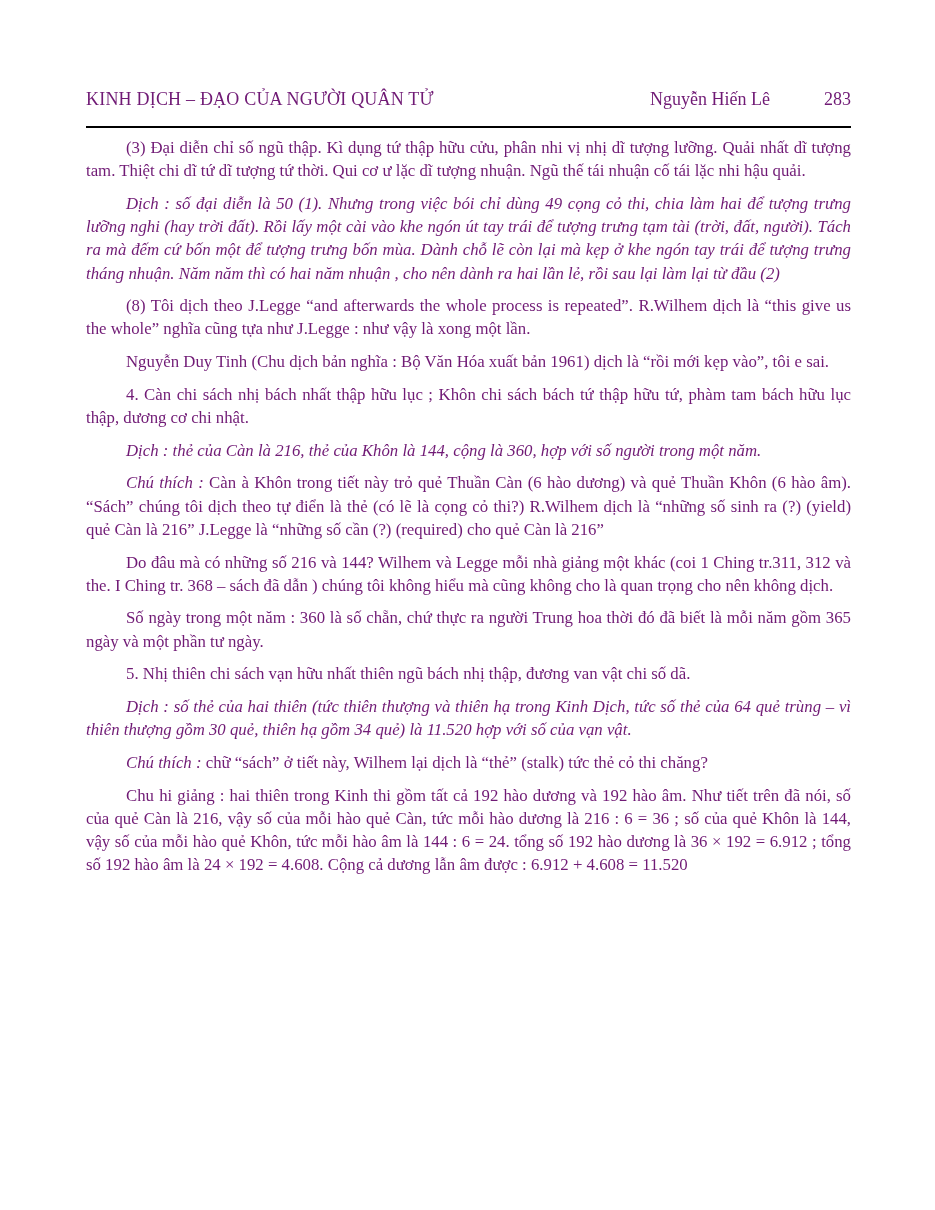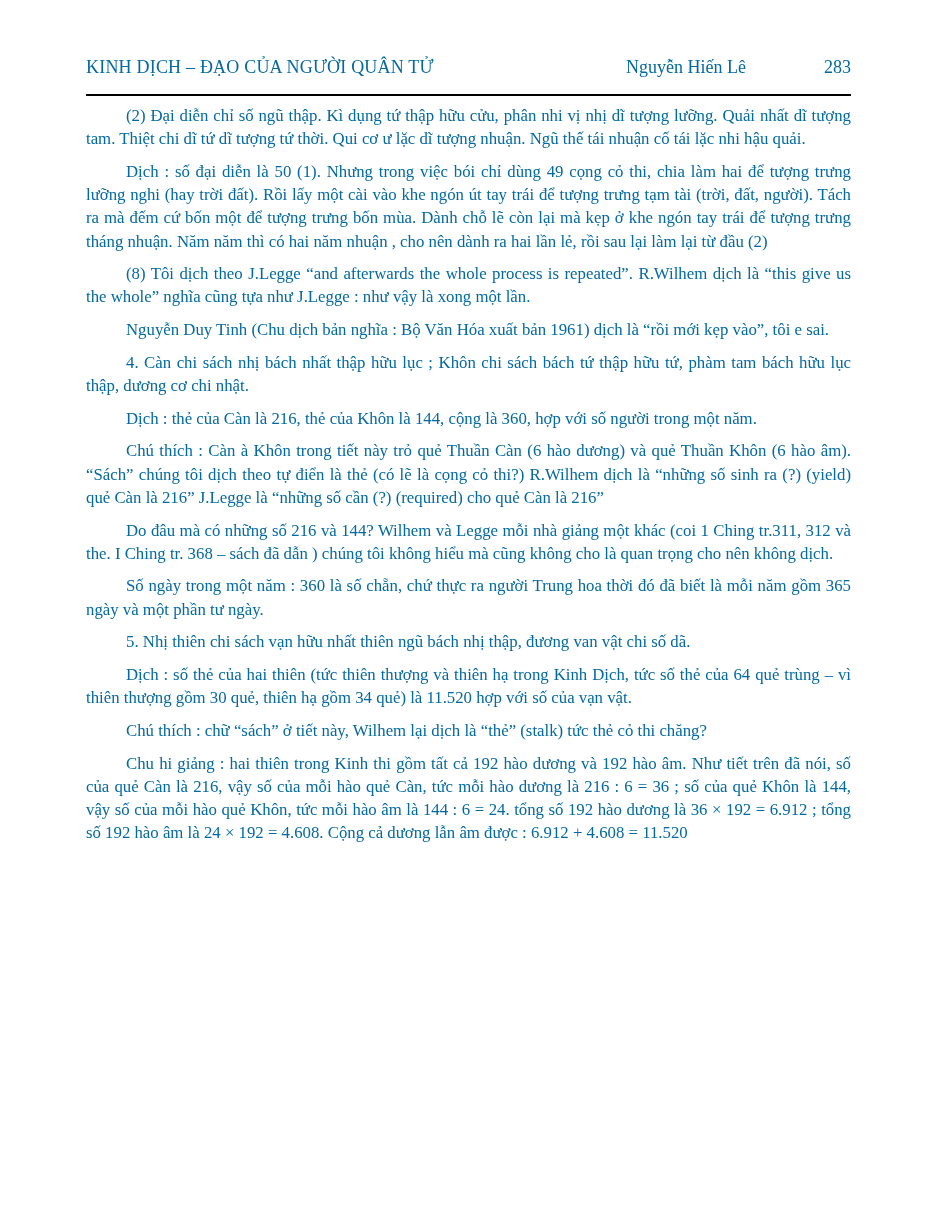--- a/index.html
+++ b/index.html
@@ -9,76 +9,78 @@
   }
   .page {
     position: relative;
     width: 935px;
     height: 1210px;
     margin: 0 auto;
     background: #ffffff;
     box-sizing: border-box;
     padding: 55px 84px 40px 86px;
     font-family: "Liberation Serif", "DejaVu Serif", serif;
-    color: #0369a1;
+    color: #701a75;
     overflow: hidden;
   }
   .page-header {
     display: flex;
     justify-content: space-between;
     align-items: baseline;
     font-size: 18px;
     line-height: 24px;
     white-space: nowrap;
   }
   .header-left {
     letter-spacing: 0.2px;
   }
   .header-right {
     display: flex;
     align-items: baseline;
-    gap: 78px;
+    gap: 54px;
+    margin-top: 32px;
   }
   .header-rule {
     border: none;
     border-top: 2.5px solid #000000;
     margin: 15px 0 8px 0;
     height: 0;
   }
   .body-text {
     font-size: 16.8px;
     line-height: 23.2px;
   }
   .para {
     margin: 0 0 9.5px 0;
     text-align: justify;
     text-indent: 40px;
   }
   .para:last-child {
     margin-bottom: 0;
   }
   .italic {
+    font-style: italic;
   }
 </style>
 </head>
 <body>
 
 <div class="page">
   <div class="page-header">
     <span class="header-left">KINH DỊCH – ĐẠO CỦA NGƯỜI QUÂN TỬ</span>
     <span class="header-right">
       <span>Nguyễn Hiến Lê</span>
       <span>283</span>
     </span>
   </div>
 
   <hr class="header-rule">
 
   <div class="body-text" id="paragraphs">
-      <p class="para"><span>(2) Đại diễn chỉ số ngũ thập. Kì dụng tứ thập hữu cửu, phân nhi vị nhị dĩ tượng lưỡng. Quải nhất dĩ tượng tam. Thiệt chi dĩ tứ dĩ tượng tứ thời. Qui cơ ư lặc dĩ tượng nhuận. Ngũ thế tái nhuận cố tái lặc nhi hậu quải.</span></p>
+      <p class="para"><span>(3) Đại diễn chỉ số ngũ thập. Kì dụng tứ thập hữu cửu, phân nhi vị nhị dĩ tượng lưỡng. Quải nhất dĩ tượng tam. Thiệt chi dĩ tứ dĩ tượng tứ thời. Qui cơ ư lặc dĩ tượng nhuận. Ngũ thế tái nhuận cố tái lặc nhi hậu quải.</span></p>
       <p class="para"><span class="italic">Dịch : số đại diễn là 50 (1). Nhưng trong việc bói chỉ dùng 49 cọng cỏ thi, chia làm hai để tượng trưng lưỡng nghi (hay trời đất). Rồi lấy một cài vào khe ngón út tay trái để tượng trưng tạm tài (trời, đất, người). Tách ra mà đếm cứ bốn một để tượng trưng bốn mùa. Dành chỗ lẽ còn lại mà kẹp ở khe ngón tay trái để tượng trưng tháng nhuận. Năm năm thì có hai năm nhuận , cho nên dành ra hai lần lẻ, rồi sau lại làm lại từ đầu (2)</span></p>
       <p class="para"><span>(8) Tôi dịch theo J.Legge “and afterwards the whole process is repeated”. R.Wilhem dịch là “this give us the whole” nghĩa cũng tựa như J.Legge : như vậy là xong một lần.</span></p>
       <p class="para"><span>Nguyễn Duy Tinh (Chu dịch bản nghĩa : Bộ Văn Hóa xuất bản 1961) dịch là “rồi mới kẹp vào”, tôi e sai.</span></p>
       <p class="para"><span>4. Càn chi sách nhị bách nhất thập hữu lục ; Khôn chi sách bách tứ thập hữu tứ, phàm tam bách hữu lục thập, dương cơ chi nhật.</span></p>
       <p class="para"><span class="italic">Dịch : thẻ của Càn là 216, thẻ của Khôn là 144, cộng là 360, hợp với số người trong một năm.</span></p>
       <p class="para"><span class="italic">Chú thích : </span><span>Càn à Khôn trong tiết này trỏ quẻ Thuần Càn (6 hào dương) và quẻ Thuần Khôn (6 hào âm). “Sách” chúng tôi dịch theo tự điển là thẻ (có lẽ là cọng cỏ thi?) R.Wilhem dịch là “những số sinh ra (?) (yield) quẻ Càn là 216” J.Legge là “những số cần (?) (required) cho quẻ Càn là 216”</span></p>
       <p class="para"><span>Do đâu mà có những số 216 và 144? Wilhem và Legge mỗi nhà giảng một khác (coi 1 Ching tr.311, 312 và the. I Ching tr. 368 – sách đã dẫn ) chúng tôi không hiểu mà cũng không cho là quan trọng cho nên không dịch.</span></p>
       <p class="para"><span>Số ngày trong một năm : 360 là số chẵn, chứ thực ra người Trung hoa thời đó đã biết là mỗi năm gồm 365 ngày và một phần tư ngày.</span></p>
       <p class="para"><span>5. Nhị thiên chi sách vạn hữu nhất thiên ngũ bách nhị thập, đương van vật chi số dã.</span></p>
       <p class="para"><span class="italic">Dịch : số thẻ của hai thiên (tức thiên thượng và thiên hạ trong Kinh Dịch, tức số thẻ của 64 quẻ trùng – vì thiên thượng gồm 30 quẻ, thiên hạ gồm 34 quẻ) là 11.520 hợp với số của vạn vật.</span></p>

